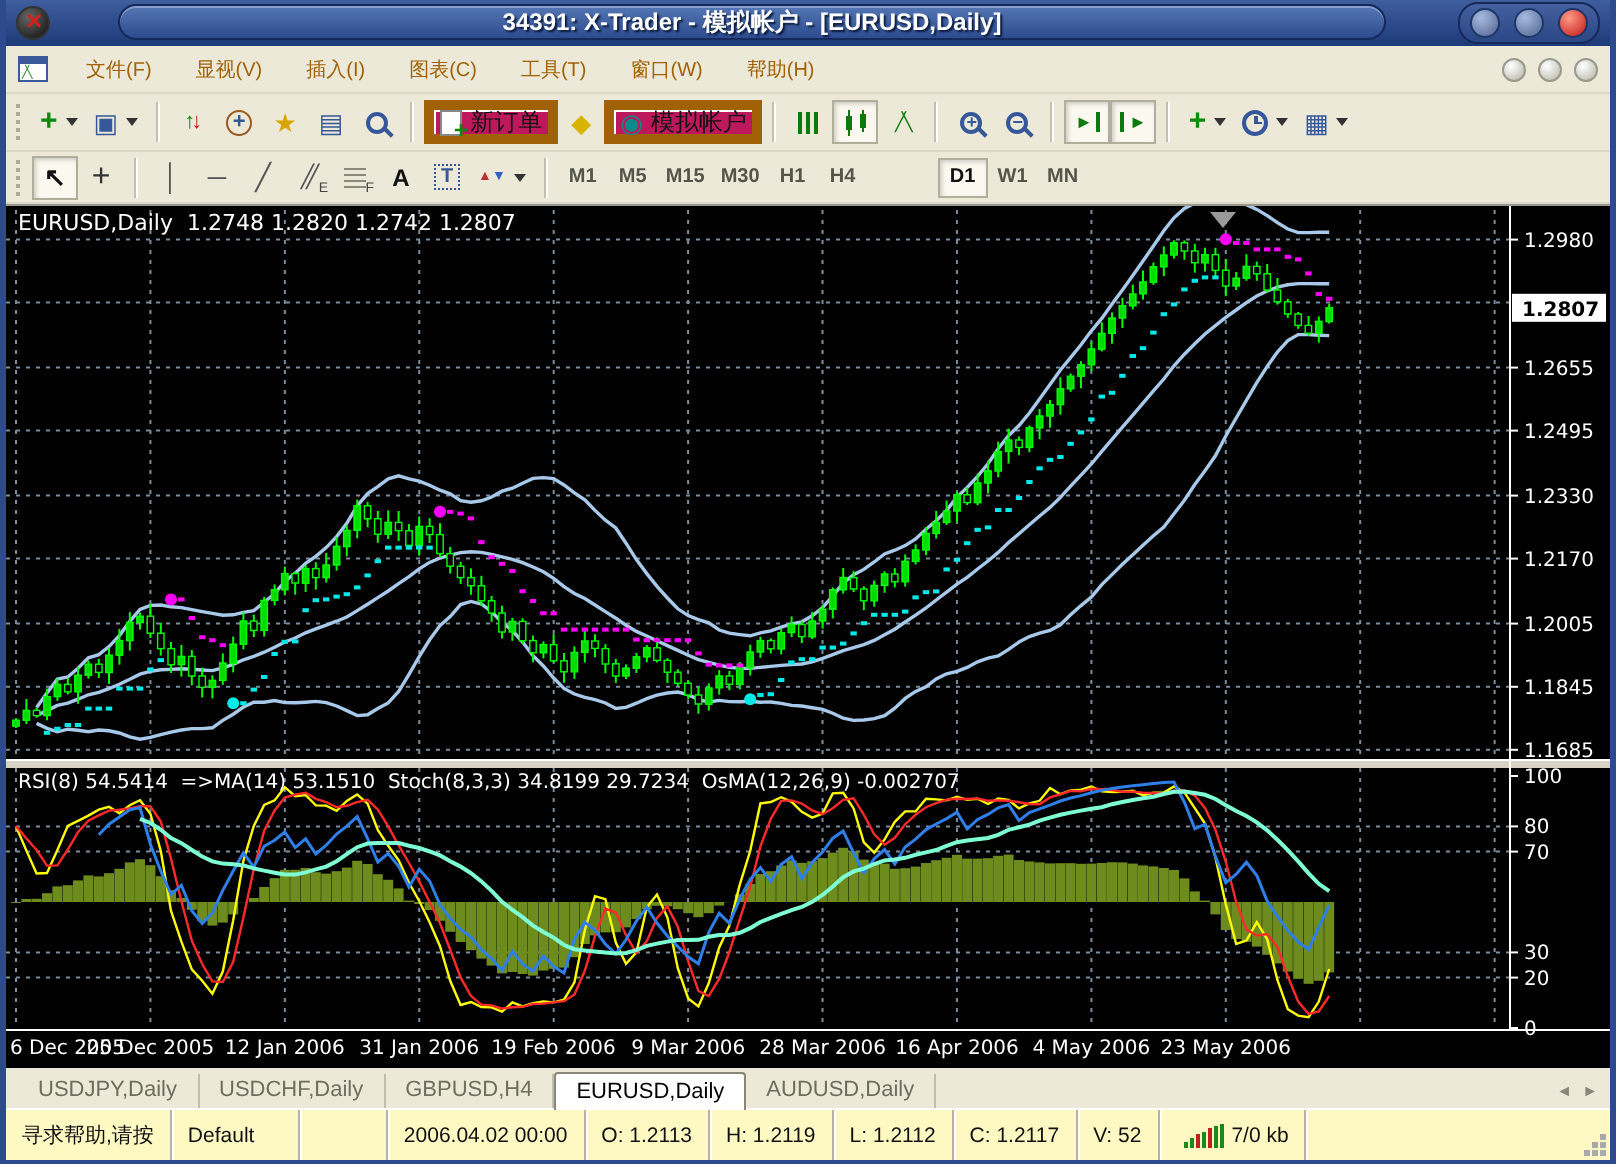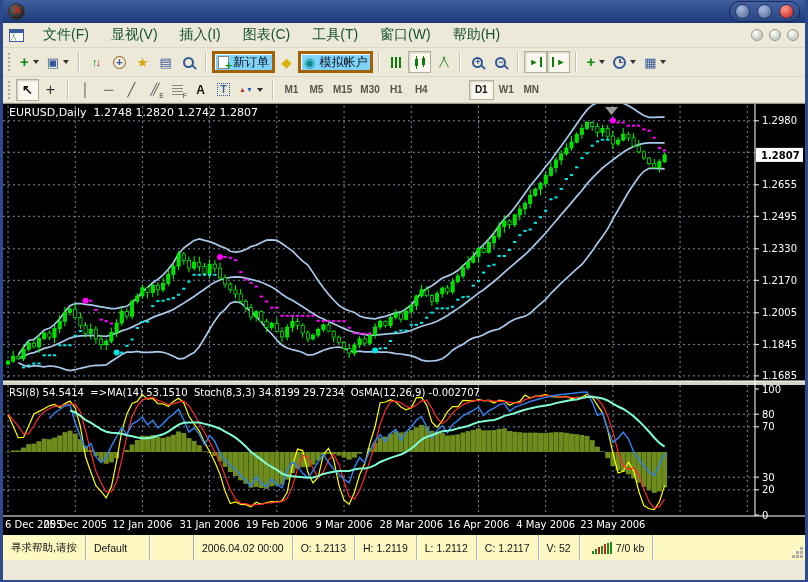--- a/index.html
+++ b/index.html
@@ -17,33 +17,33 @@
   .title-text{color:#fff;font-size:12px;font-weight:bold;text-shadow:1px 1px 1px #0a1a3a;white-space:nowrap;}
   .win-btns{margin-left:auto;display:flex;gap:7px;align-items:center;background:linear-gradient(#44609e,#2a4684);
     border-radius:10px;padding:2px 5px;border:1px solid #16295c;z-index:2;}
   .wbtn{width:15px;height:15px;border-radius:50%;background:radial-gradient(circle at 35% 30%,#a8bade,#4d6490);border:1px solid #1c3668;}
   .wbtn.close{background:radial-gradient(circle at 35% 30%,#ff9a86,#c01414);}
   
   .menubar{flex:0 0 24px;display:flex;align-items:center;padding:0 6px;border-bottom:1px solid #dcd8c8;background:#ece9d8;}
   .child-icon{width:15px;height:13px;border:1px solid #3a5a9c;background:#fff;margin-right:8px;position:relative;}
   .child-icon::before{content:"";position:absolute;left:0;right:0;top:0;height:3px;background:#3a5a9c;}
   .child-icon::after{content:"╱╲";position:absolute;left:1px;top:3px;font-size:6px;color:#2a8a2a;letter-spacing:-2px;}
-  .menu-item{padding:3px 11px;font-size:14px;color:#14532d;white-space:nowrap;}
+  .menu-item{padding:3px 11px;font-size:10px;color:#a16207;white-space:nowrap;}
   .menu-btns{margin-left:auto;display:flex;gap:6px;}
   .mbtn{width:12px;height:12px;border-radius:50%;background:radial-gradient(circle at 35% 30%,#fff,#b4b4a6);border:1px solid #9a9a8c;}
   
   .toolbar{display:flex;align-items:center;padding:0 3px;background:#ece9d8;border-bottom:1px solid #dcd8c8;}
   .toolbar1{flex:0 0 29px;}
   .toolbar2{flex:0 0 26px;}
   .grip{width:4px;height:18px;border-left:2px dotted #b0ac9a;margin:0 4px 0 2px;}
   .sep{width:2px;height:20px;border-left:1px solid #c4c0b0;border-right:1px solid #fff;margin:0 5px;}
   .tbtn{height:22px;min-width:23px;padding:0 3px;display:flex;align-items:center;justify-content:center;
     border:1px solid transparent;font-size:12px;color:#222;position:relative;white-space:nowrap;}
   .tbtn.pressed{background:#faf8ef;border:1px solid #b2ae9c;box-shadow:inset 1px 1px 2px rgba(0,0,0,.18);}
-  .tbtn.raised{background:#7dd3fc;border:3px solid #a16207;box-shadow:1px 1px 0 #fff inset;align-items:center;}
+  .tbtn.raised{background:#be185d;border:5px solid #a16207;box-shadow:1px 1px 0 #fff inset;align-items:center;}
   .tlabel{font-size:12px;margin-left:4px;color:#111;}
   .dd{width:0;height:0;border-left:3px solid transparent;border-right:3px solid transparent;border-top:4px solid #333;margin-left:4px;}
   
   .ig{display:flex;align-items:center;justify-content:center;}
   .ic-plus::before{content:"+";font-size:15px;font-weight:900;color:#0c8a0c;line-height:10px;}
   .ic-profiles::before{content:"▣";font-size:13px;color:#35589a;}
   .ic-mw::before{content:"↑";font-size:11px;font-weight:bold;color:#0c8a0c;}
   .ic-mw::after{content:"↓";font-size:11px;font-weight:bold;color:#c02020;margin-left:-2px;}
   .ic-data{width:13px;height:13px;border:1px solid #9a5a20;border-radius:50%;display:flex;align-items:center;justify-content:center;}
   .ic-data::before{content:"+";font-size:11px;color:#35589a;font-weight:bold;line-height:8px;}
@@ -110,20 +110,23 @@
   .grip-corner::before{content:"";position:absolute;right:2px;bottom:2px;width:3px;height:3px;background:#aaa;
     box-shadow:-4px 0 #aaa,0 -4px #aaa,-8px 0 #aaa,-4px -4px #aaa,0 -8px #aaa;}
 </style>
 </head>
 <body>
 
 <div class="window">
 
   <div class="titlebar">
     <div class="app-logo"></div>
+    <div class="title-pill">
+      <span class="title-text">34391: X-Trader - 模拟帐户 - [EURUSD,Daily]</span>
+    </div>
     <div class="win-btns">
       <div class="wbtn"></div>
       <div class="wbtn"></div>
       <div class="wbtn close"></div>
     </div>
   </div>
 
   <div class="menubar">
     <div class="child-icon"></div>
     <div id="menu-items" style="display:flex">
@@ -871,20 +874,33 @@
         <text x="341.1" y="424" fill="#fff" font-size="10" text-anchor="middle">9 Mar 2006</text>
         <text x="408.3" y="424" fill="#fff" font-size="10" text-anchor="middle">28 Mar 2006</text>
         <text x="475.5" y="424" fill="#fff" font-size="10" text-anchor="middle">16 Apr 2006</text>
         <text x="542.7" y="424" fill="#fff" font-size="10" text-anchor="middle">4 May 2006</text>
         <text x="609.9" y="424" fill="#fff" font-size="10" text-anchor="middle">23 May 2006</text>
       </svg>
     <div class="symbol-label"><span>EURUSD,Daily</span>  <span>1.2748 1.2820 1.2742 1.2807</span></div>
     <div class="indicator-label">RSI(8) 54.5414  =&gt;MA(14) 53.1510  Stoch(8,3,3) 34.8199 29.7234  OsMA(12,26,9) -0.002707</div>
   </div>
 
+  <div class="tabbar">
+    <div id="tabs" style="display:flex;align-items:flex-end">
+        <div class="tab">USDJPY,Daily</div>
+        <div class="tab">USDCHF,Daily</div>
+        <div class="tab">GBPUSD,H4</div>
+        <div class="tab active">EURUSD,Daily</div>
+        <div class="tab">AUDUSD,Daily</div>
+      </div>
+    <div class="tab-arrows">
+      <span>◄</span>
+      <span>►</span>
+    </div>
+  </div>
 
   <div class="statusbar">
     <div class="scell">寻求帮助,请按</div>
     <div class="scell" style="min-width:64px">Default</div>
     <div class="scell" style="min-width:44px"></div>
     <div class="scell">2006.04.02 00:00</div>
     <div class="scell">O: 1.2113</div>
     <div class="scell">H: 1.2119</div>
     <div class="scell">L: 1.2112</div>
     <div class="scell">C: 1.2117</div>

